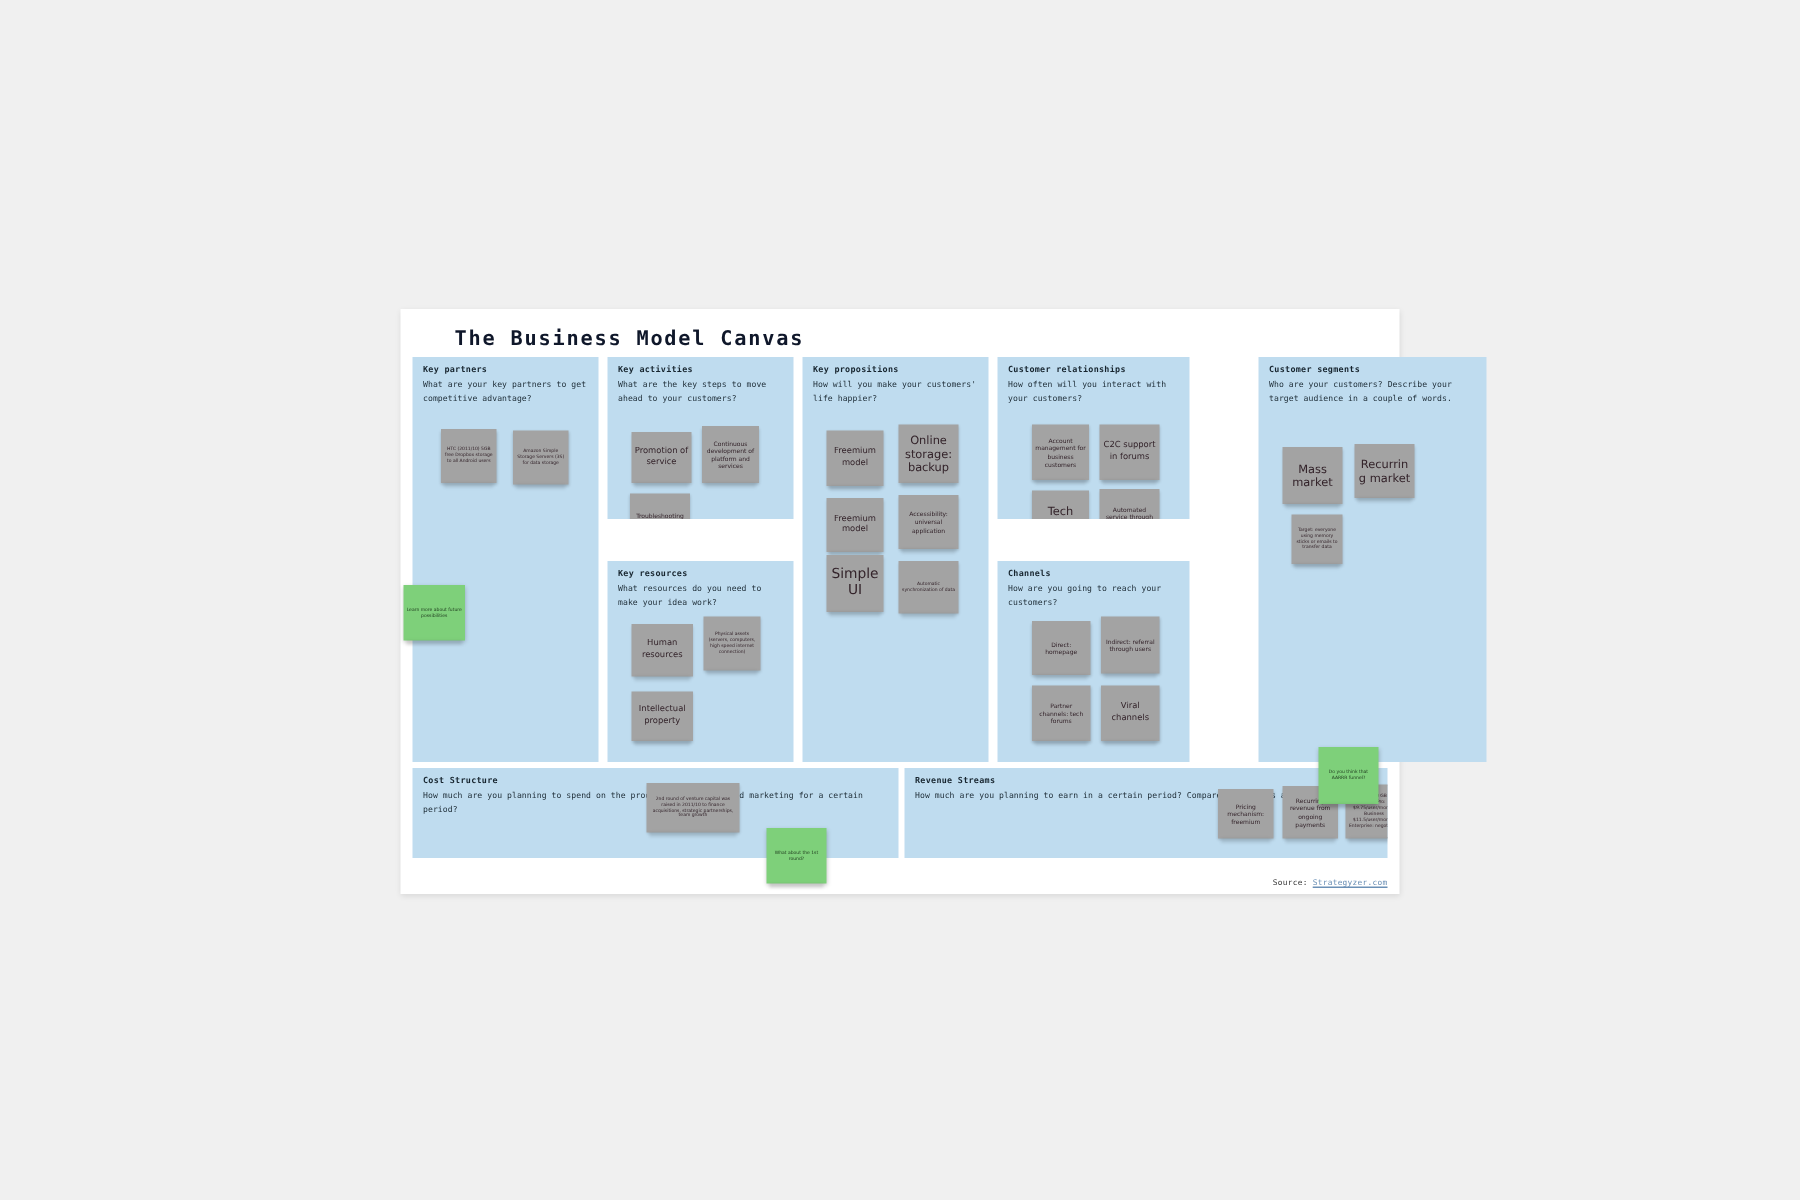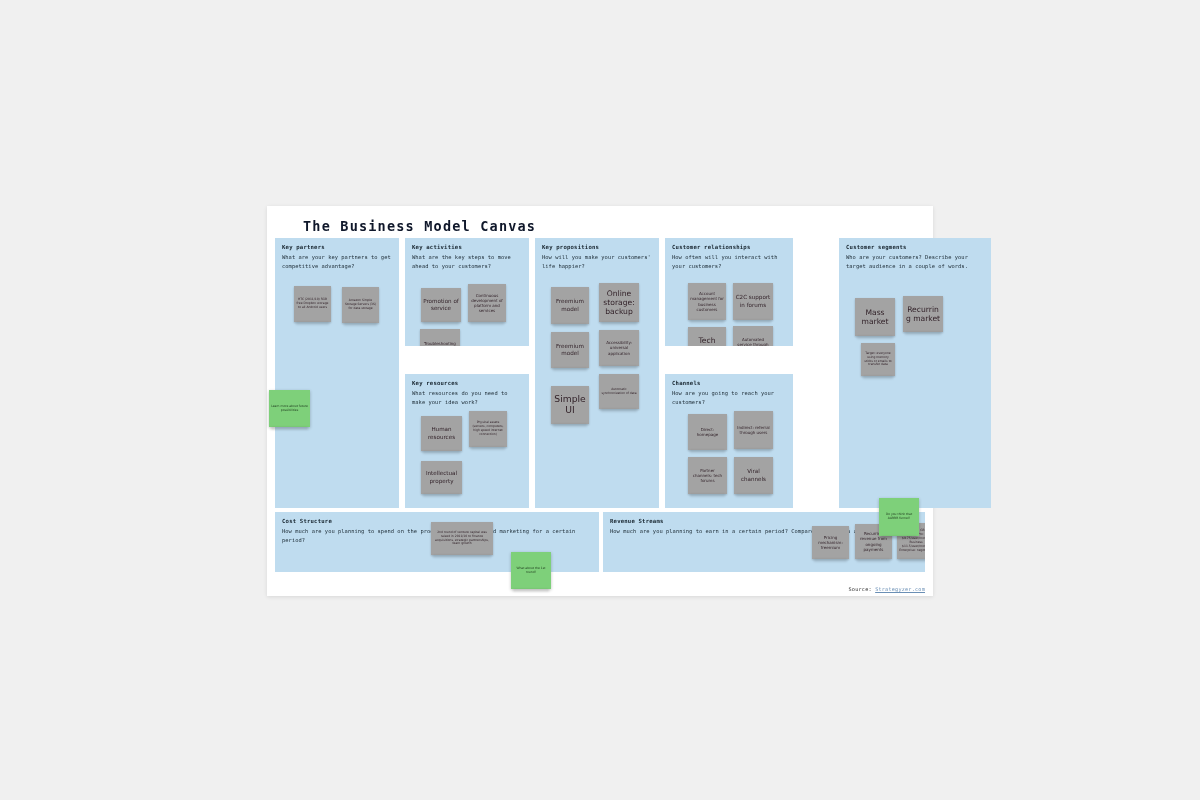--- a/index.html
+++ b/index.html
@@ -156,21 +156,21 @@
 
   <div class="block" style="left:268px; top:32px; width:124px; height:270px;">
     <div class="block-inner">
       <div class="block-title">Key propositions</div>
       <div class="block-prompt">How will you make your customers' life happier?</div>
     </div>
     <div class="note note-pink nt-md" style="left:16px; top:49px; width:38px; height:37px;">Freemium model</div>
     <div class="note note-pink nt-lg" style="left:64px; top:45px; width:40px; height:39px;">Online storage: backup</div>
     <div class="note note-pink nt-md" style="left:16px; top:94px; width:38px; height:36px;">Freemium model</div>
     <div class="note note-pink nt-sm" style="left:64px; top:92px; width:40px; height:36px;">Accessibility: universal application</div>
-    <div class="note note-pink nt-xl" style="left:16px; top:148px; width:38px; height:38px;">Simple UI</div>
+    <div class="note note-pink nt-xl" style="left:16px; top:132px; width:38px; height:38px;">Simple UI</div>
     <div class="note note-pink nt-xs" style="left:64px; top:136px; width:40px; height:35px;">Automatic synchronization of data</div>
   </div>
 
   <div class="block" style="left:398px; top:32px; width:128px; height:108px;">
     <div class="block-inner">
       <div class="block-title">Customer relationships</div>
       <div class="block-prompt">How often will you interact with your customers?</div>
     </div>
     <div class="note note-pink nt-sm" style="left:23px; top:45px; width:38px; height:37px;">Account management for business customers</div>
     <div class="note note-pink nt-md" style="left:68px; top:45px; width:40px; height:37px;">C2C support in forums</div>

